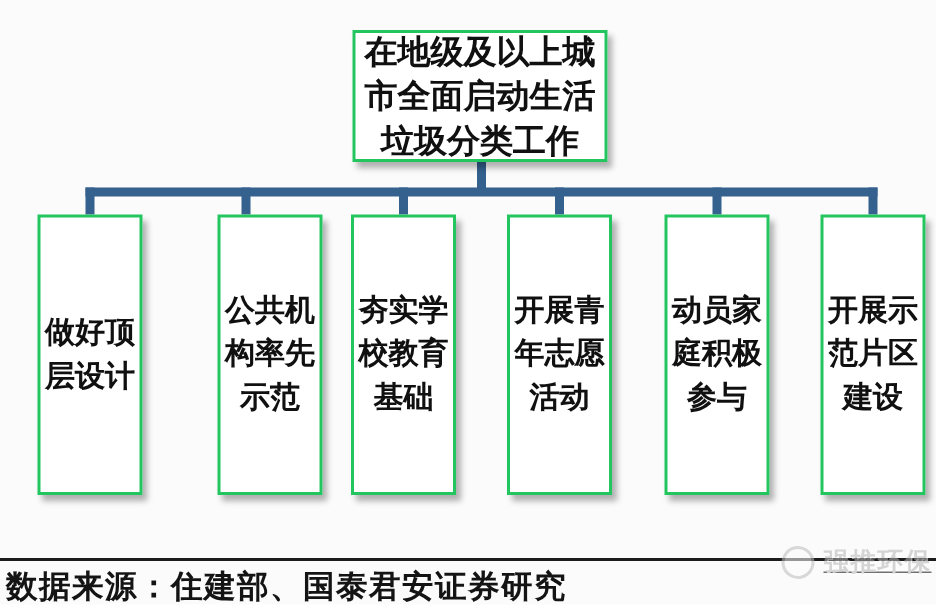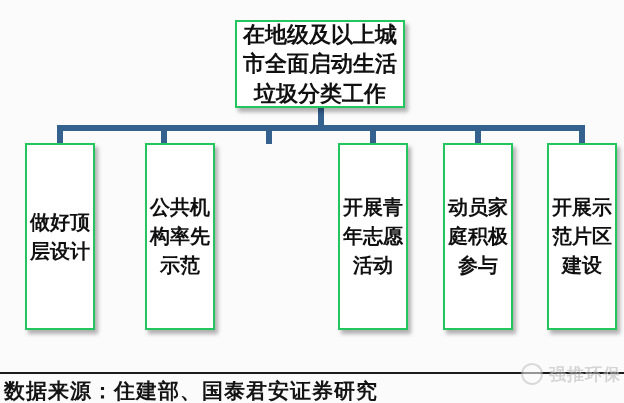--- a/index.html
+++ b/index.html
@@ -76,22 +76,24 @@
     letter-spacing: 1px;
     color: #141414;
     white-space: nowrap;
   }
 
   
   .watermark {
     position: absolute;
     right: 3px; top: 363px;
     display: flex;
+    align-items: center;
     opacity: 0.55;
     z-index: 2;
+    text-decoration: underline;
   }
   .watermark .wm-circle {
     width: 18px; height: 18px;
     border: 2px solid #bdbdbd;
     border-radius: 50%;
     background: #fbfbfb;
     margin-right: 6px;
     transform: rotate(-12deg);
   }
   .watermark .wm-text {
@@ -125,20 +127,25 @@
 
   <div class="node child-node child-0">
     <span class="label">做好顶
 层设计</span>
   </div>
   <div class="node child-node child-1">
     <span class="label">公共机
 构率先
 示范</span>
   </div>
+  <div class="node child-node child-2">
+    <span class="label">夯实学
+校教育
+基础</span>
+  </div>
   <div class="node child-node child-3">
     <span class="label">开展青
 年志愿
 活动</span>
   </div>
   <div class="node child-node child-5">
     <span class="label">开展示
 范片区
 建设</span>
   </div>

